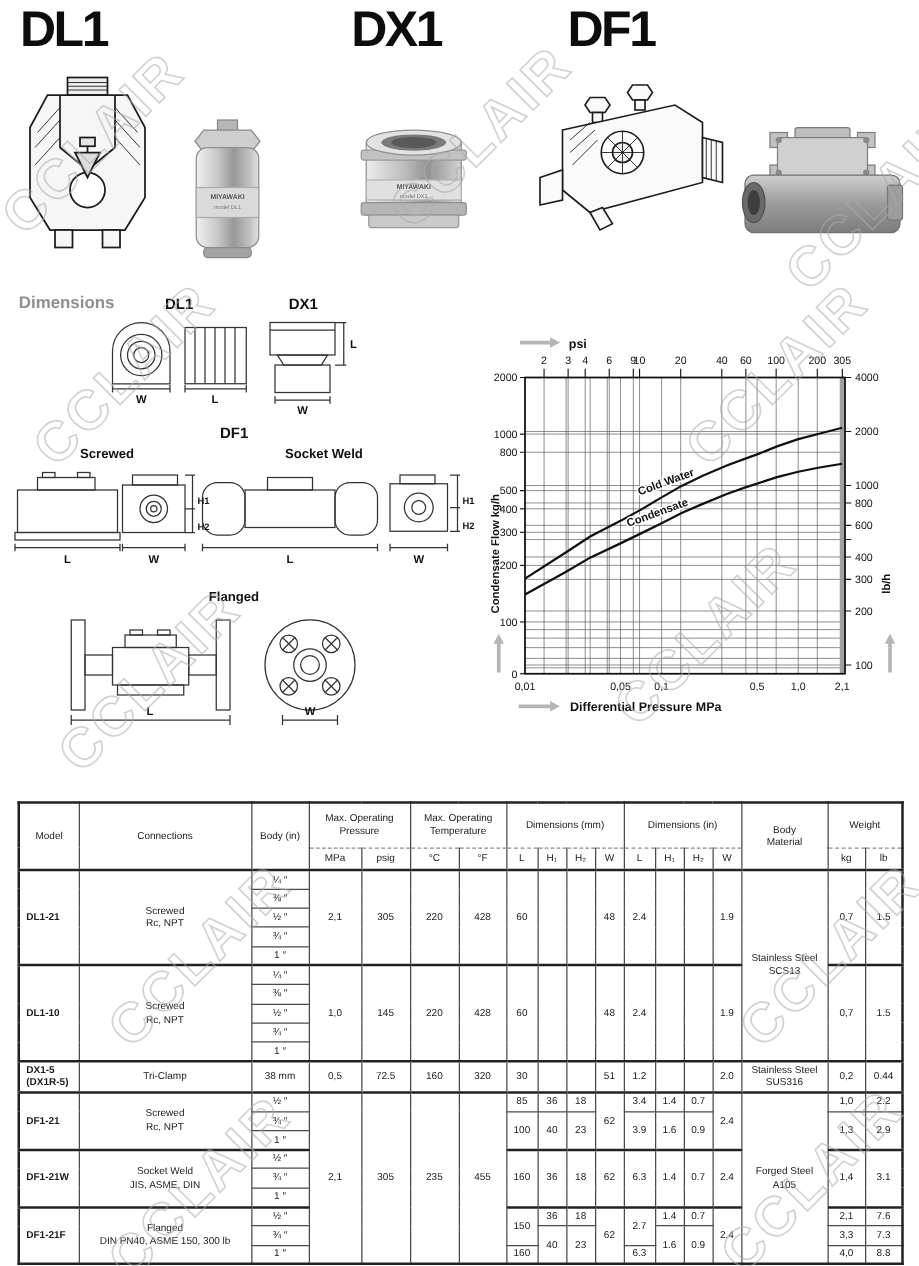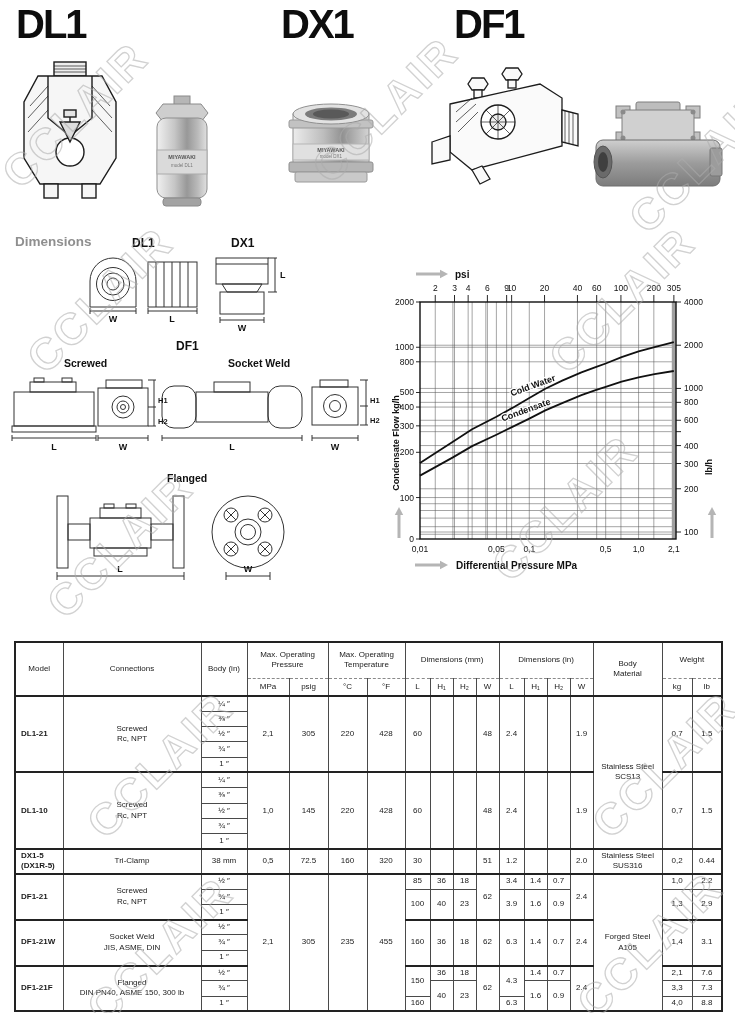--- a/index.html
+++ b/index.html
@@ -662,21 +662,21 @@
 
       <tr class="gt">
         <td class="model" rowspan="3">DF1-21F</td>
         <td rowspan="3">Flanged
 DIN PN40, ASME 150, 300 lb</td>
         <td>½ ″</td>
         <td rowspan="2">150</td>
         <td>36</td>
         <td>18</td>
         <td rowspan="3">62</td>
-        <td rowspan="2">4.3</td>
+        <td rowspan="2">2.7</td>
         <td>1.4</td>
         <td>0.7</td>
         <td rowspan="3">2.4</td>
         <td>2,1</td>
         <td>7.6</td>
       </tr>
       <tr>
         <td>¾ ″</td>
         <td rowspan="2">40</td>
         <td rowspan="2">23</td>

